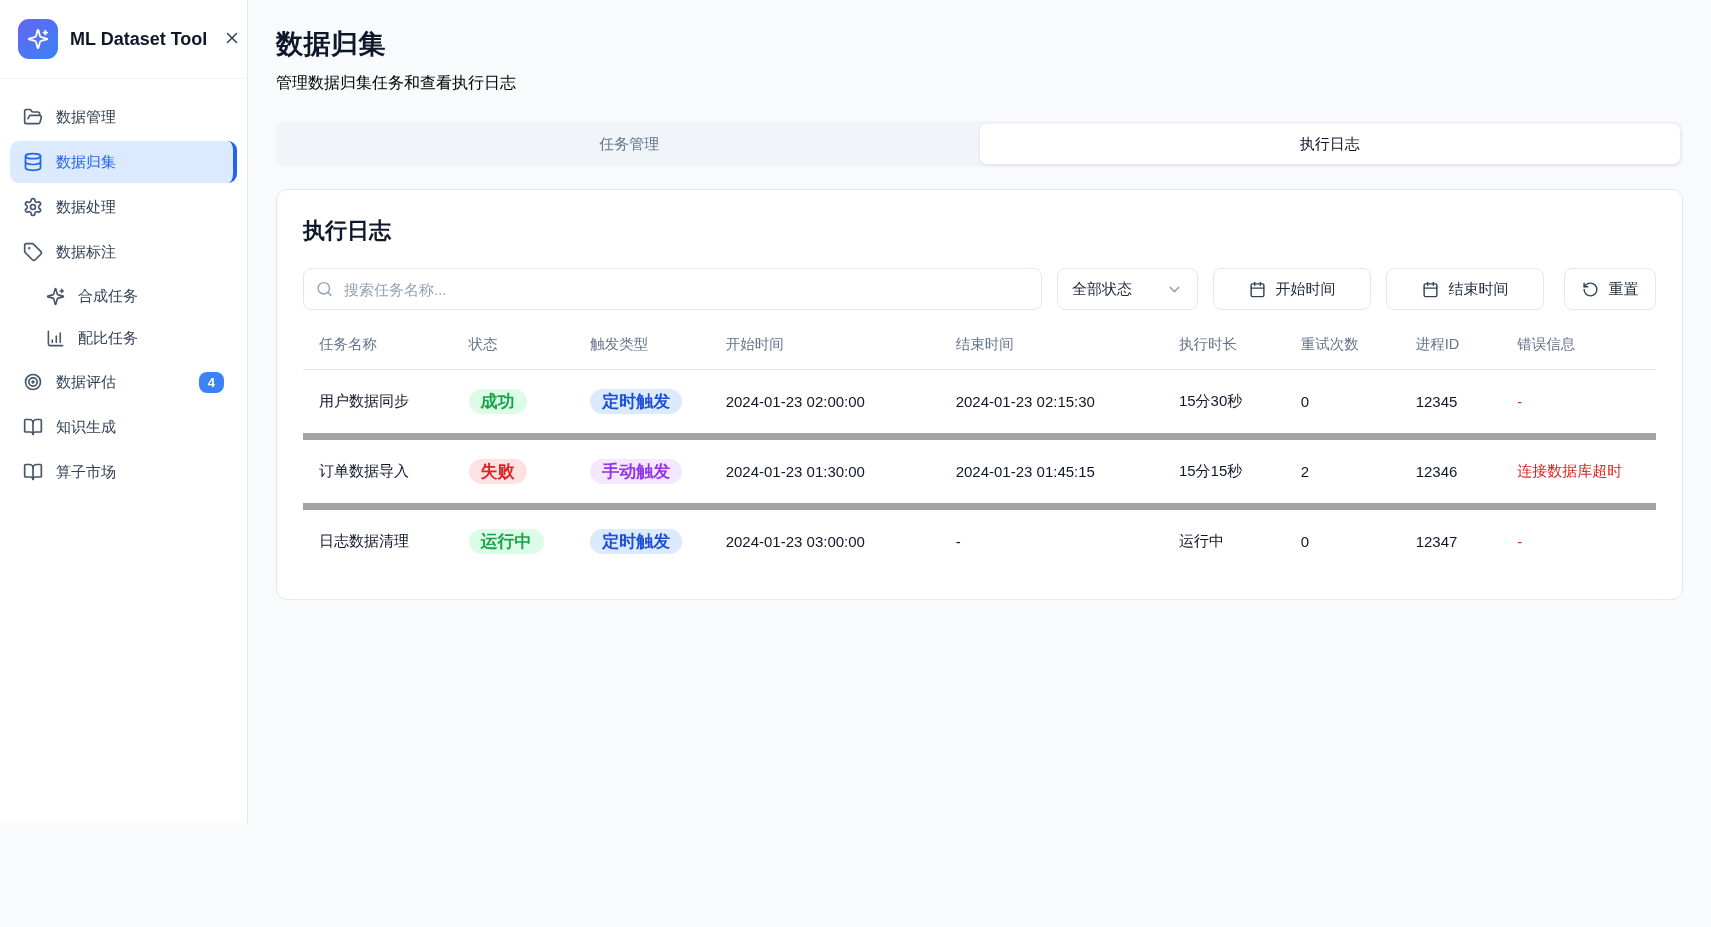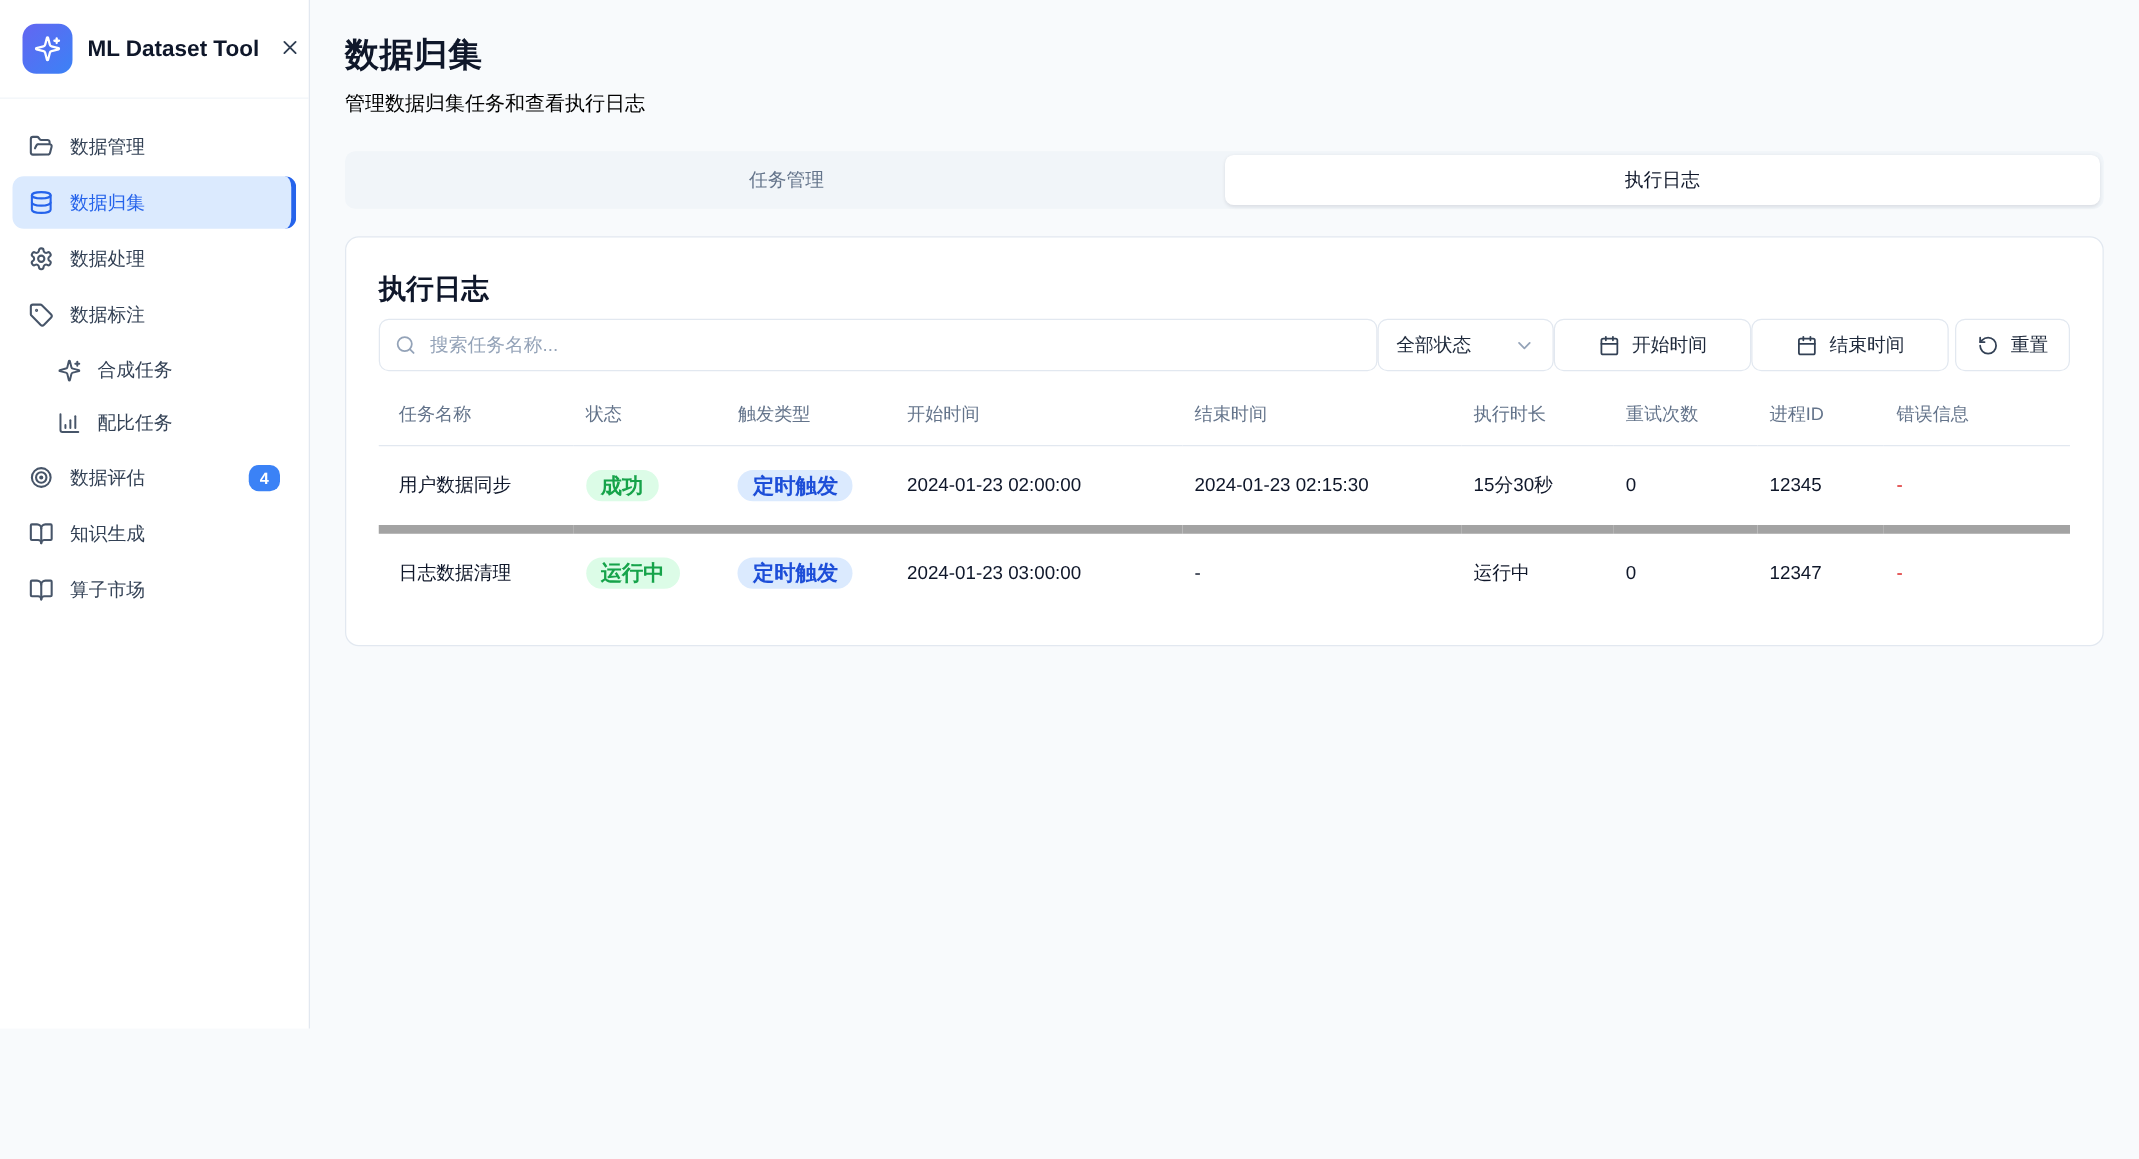--- a/index.html
+++ b/index.html
@@ -32,21 +32,21 @@
   .page-title { font-size:27px; font-weight:700; letter-spacing:.5px; }
   .page-subtitle { font-size:16px; color:#000000; margin-top:11px; }
 
   .tab-bar { margin-top:27px; background:#f1f5f9; border-radius:8px; padding:3px; display:flex; height:46px; }
   .tab { flex:1; display:flex; align-items:center; justify-content:center; font-size:15px; color:#64748b; border-radius:7px; cursor:pointer; }
   .tab.active { background:#ffffff; color:#0f172a; box-shadow:0 1px 3px rgba(15,23,42,.10); font-weight:500; }
 
   .card { margin-top:22px; background:#ffffff; border:1px solid #e2e8f0; border-radius:11px; padding:26px; }
   .card-title { font-size:22px; font-weight:700; }
 
-  .filters { display:flex; margin-top:9px; }
+  .filters { display:flex; gap:15px; margin-top:22px; }
   .search-box { flex:1; position:relative; }
   .search-box .icon { position:absolute; left:13px; top:50%; transform:translateY(-50%); color:#94a3b8; display:flex; }
   .search-box .icon svg { width:17px; height:17px; }
   .search-input { width:100%; height:42px; border:1px solid #e2e8f0; border-radius:8px; padding:0 14px 0 40px; font-size:15px; font-family:inherit; color:#0f172a; outline:none; background:#fff; }
   .search-input::placeholder { color:#94a3b8; }
   .ctl { height:42px; background:#fff; border:1px solid #e2e8f0; border-radius:8px; display:flex; align-items:center; justify-content:center; gap:10px; font-size:15px; font-family:inherit; color:#1e293b; cursor:pointer; padding:0 16px; }
   .ctl svg { width:17px; height:17px; }
   .ctl .cicon { display:flex; color:#334155; }
   .select-ctl { width:141px; justify-content:space-between; padding:0 14px; }
   .select-ctl .chev { color:#94a3b8; display:flex; }
@@ -272,20 +272,31 @@
               <td><span class="badge success">成功</span></td>
               <td><span class="badge scheduled">定时触发</span></td>
               <td>2024-01-23 02:00:00</td>
               <td>2024-01-23 02:15:30</td>
               <td>15分30秒</td>
               <td>0</td>
               <td>12345</td>
               <td class="err">-</td>
             </tr>
             <tr>
+              <td>订单数据导入</td>
+              <td><span class="badge failed">失败</span></td>
+              <td><span class="badge manual">手动触发</span></td>
+              <td>2024-01-23 01:30:00</td>
+              <td>2024-01-23 01:45:15</td>
+              <td>15分15秒</td>
+              <td>2</td>
+              <td>12346</td>
+              <td class="err">连接数据库超时</td>
+            </tr>
+            <tr>
               <td>日志数据清理</td>
               <td><span class="badge running">运行中</span></td>
               <td><span class="badge scheduled">定时触发</span></td>
               <td>2024-01-23 03:00:00</td>
               <td>-</td>
               <td>运行中</td>
               <td>0</td>
               <td>12347</td>
               <td class="err">-</td>
             </tr>

